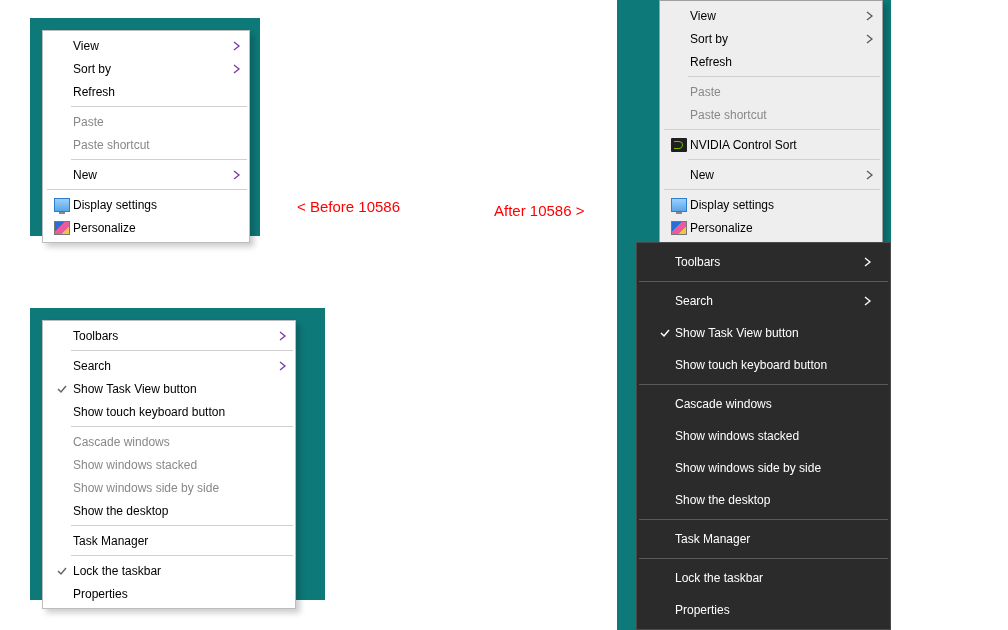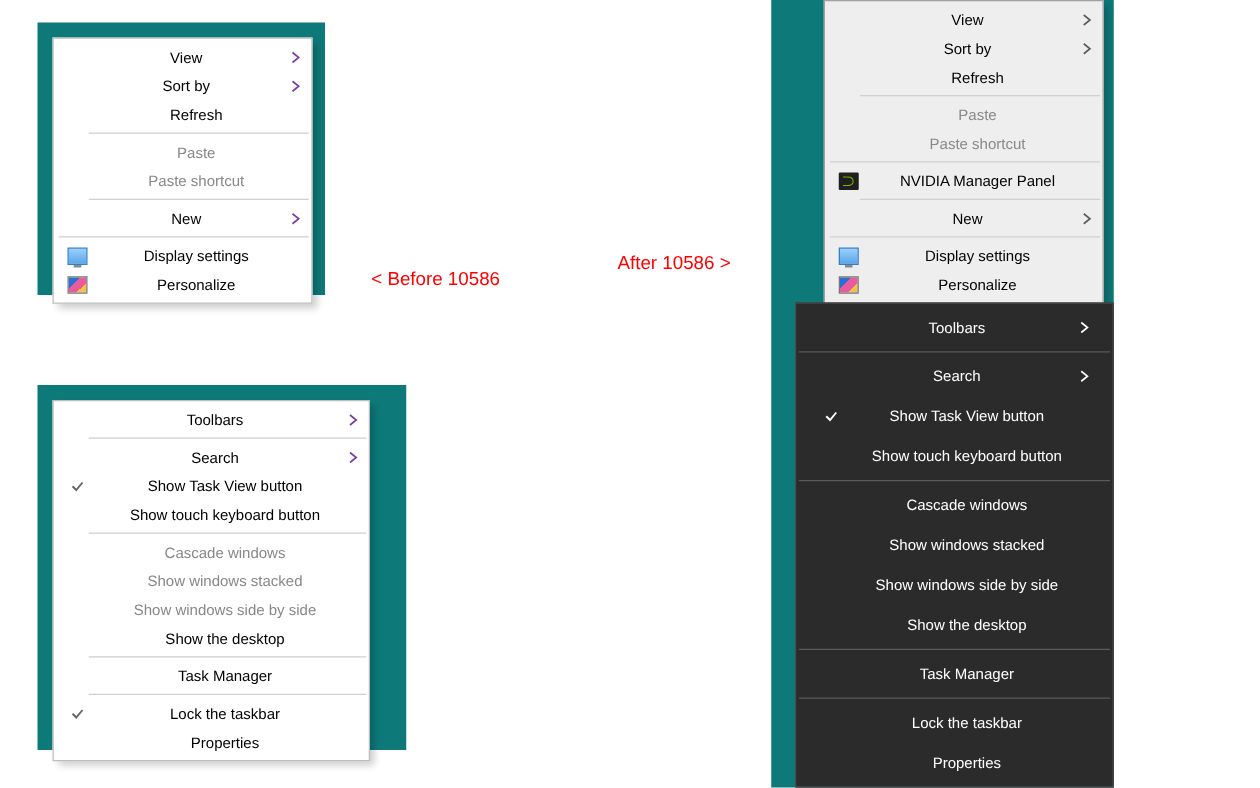--- a/index.html
+++ b/index.html
@@ -34,21 +34,20 @@
     border: 1px solid #4a4a4a;
     box-shadow: none;
   }
   .menu-item {
     display: flex;
     align-items: center;
     height: 23px;
     padding: 0 6px;
     position: relative;
     white-space: nowrap;
-    text-align: center;
   }
   .menu.dark .menu-item {
     height: 32px;
     padding: 0 16px;
   }
   .icon-slot {
     width: 22px;
     display: flex;
     align-items: center;
     justify-content: center;
@@ -122,21 +121,21 @@
     border-radius: 0 60% 60% 0;
   }
 </style>
 </head>
 <body>
 
 <div class="teal-bg" style="left:30px; top:18px; width:230px; height:218px;"></div>
 <div class="teal-bg" style="left:30px; top:308px; width:295px; height:292px;"></div>
 <div class="teal-bg" style="left:617px; top:0; width:274px; height:630px;"></div>
 
-<span class="anno" style="left:297px; top:215px;">&lt; Before 10586</span>
+<span class="anno" style="left:297px; top:198px;">&lt; Before 10586</span>
 <span class="anno" style="left:494px; top:202px;">After 10586 &gt;</span>
 
 <div class="menu" style="left:42px; top:30px; width:208px;">
   <div class="menu-item">
     <span class="icon-slot"></span>
     <span class="label">View</span>
     <span class="chevron">
         <svg class="chev-svg purple" viewBox="0 0 8 10">
           <path d="M1 1 L6 5 L1 9" fill="none" stroke-width="1.3"></path>
         </svg>
@@ -219,21 +218,21 @@
   </div>
   <div class="menu-item disabled">
     <span class="icon-slot"></span>
     <span class="label">Paste shortcut</span>
   </div>
   <div class="sep" style="margin-left:2px;"></div>
   <div class="menu-item">
     <span class="icon-slot">
         <span class="icon-box icon-nvidia"></span>
       </span>
-    <span class="label">NVIDIA Manager Panel</span>
+    <span class="label">NVIDIA Control Sort</span>
   </div>
   <div class="sep"></div>
   <div class="menu-item">
     <span class="icon-slot"></span>
     <span class="label">New</span>
     <span class="chevron">
         <svg class="chev-svg gray" viewBox="0 0 8 10">
           <path d="M1 1 L6 5 L1 9" fill="none" stroke-width="1.3"></path>
         </svg>
       </span>

